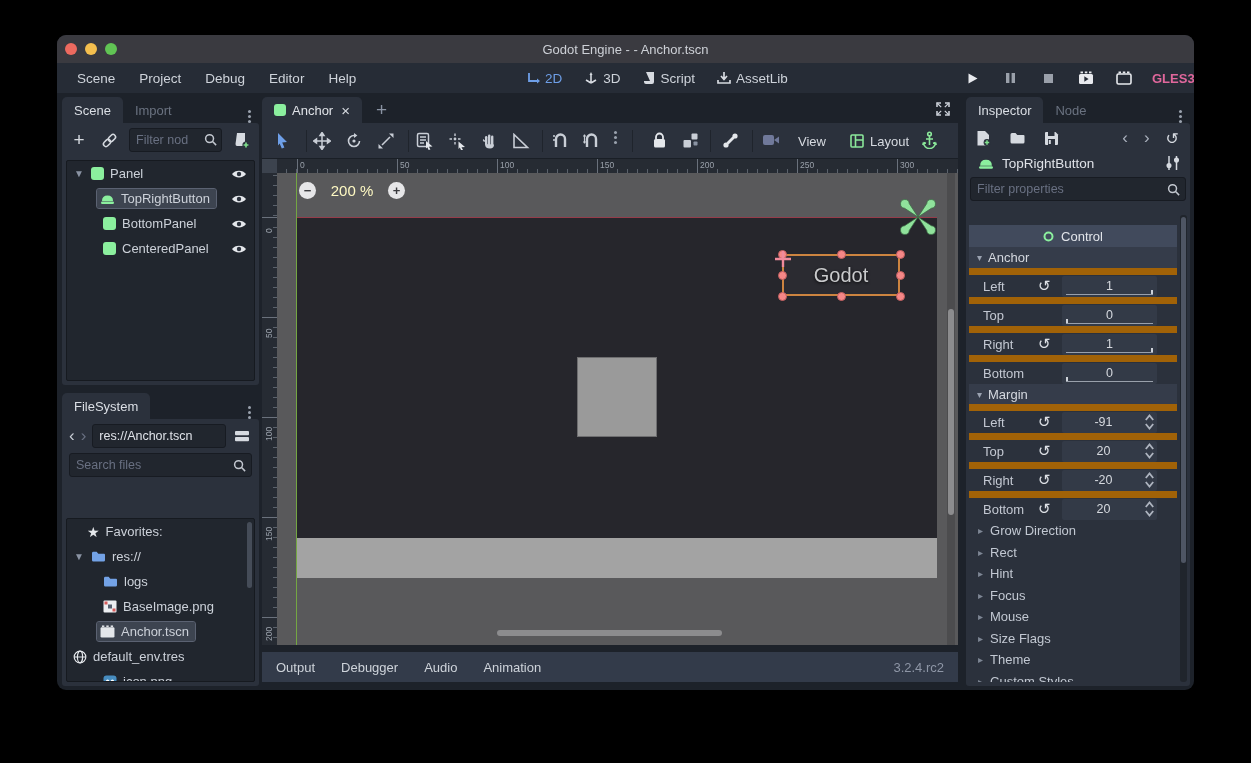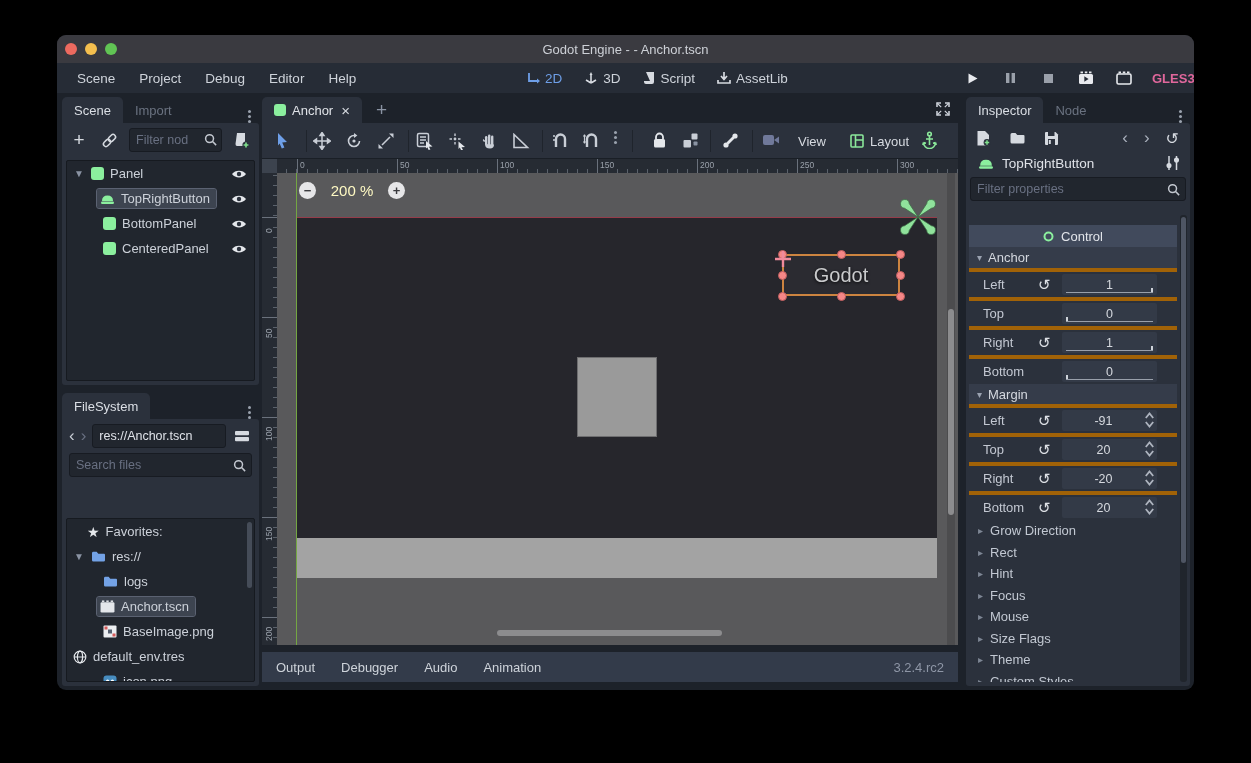--- a/index.html
+++ b/index.html
@@ -41,21 +41,21 @@
   .vruler::before{content:"";position:absolute;top:0;right:0;height:100%;width:4px;background:repeating-linear-gradient(180deg,#5b626c 0,#5b626c 1px,transparent 1px,transparent 10px);background-position-y:44px;}
   .vruler::after{content:"";position:absolute;top:0;left:0;height:100%;width:100%;background:repeating-linear-gradient(180deg,#6a717c 0,#6a717c 1px,transparent 1px,transparent 100px);background-position-y:44px;}
   .rlabel{position:absolute;font-size:8.5px;color:#9aa1ab;z-index:2;}
   .vlabel{transform:rotate(-90deg);transform-origin:left top;}
   .corner{position:absolute;left:205px;top:124px;width:15px;height:14px;background:#3c434e;}
   .handle{position:absolute;width:9px;height:9px;border-radius:50%;background:#f58787;border:1px solid #c25f5f;z-index:6;}
   .zbtn{width:17px;height:17px;border-radius:50%;background:#e6e6e8;color:#3a3a3e;display:flex;align-items:center;justify-content:center;font-size:13px;font-weight:bold;line-height:1;}
   
   .cat-header{height:22px;background:#414a5c;display:flex;align-items:center;justify-content:center;gap:7px;color:#e2e5ea;font-size:13px;}
   .sec-header{height:21px;background:#353c4a;display:flex;align-items:center;gap:6px;color:#d4d8df;font-size:13px;padding-left:8px;}
-  .prop-row{height:29px;display:flex;align-items:center;padding-left:14px;border-top:4px solid #a16207;font-size:13px;color:#c3c8d2;}
+  .prop-row{height:29px;display:flex;align-items:center;padding-left:14px;border-top:7px solid #a16207;font-size:13px;color:#c3c8d2;}
   .plabel{flex:1;}
   .prevert{width:24px;color:#dde0e5;font-size:15px;flex:0 0 auto;}
   .valcell{width:95px;height:21px;margin-right:20px;background:#333a47;border-radius:2px;position:relative;display:flex;align-items:center;justify-content:center;color:#d6d9df;font-size:12.5px;flex:0 0 auto;}
   .valcell.slider::after{content:"";position:absolute;left:4px;right:4px;bottom:2px;height:1px;background:#99a0ab;}
   .valcell.slider .tick{position:absolute;bottom:2px;width:2px;height:5px;background:#cdd2d9;}
   .valcell.slider.tick-right .tick{right:4px;}
   .valcell.slider.tick-left .tick{left:4px;}
   .spin{position:absolute;right:3px;top:2px;display:flex;flex-direction:column;gap:2px;}
   .coll-row{height:21.5px;display:flex;align-items:center;gap:7px;padding-left:9px;font-size:13px;color:#c2c8d2;}
   .coll-row .arr{color:#7d8694;font-size:10px;}
@@ -299,43 +299,43 @@
         <span>res://</span>
       </div>
       <div class="trow" style="padding-left:36px;">
         <span>
               <svg width="15" height="13" viewBox="0 0 16 14">
                 <path d="M1 3.5 Q1 2 2.5 2 H6 L7.8 4 H14 Q15 4 15 5 V11 Q15 12.5 13.5 12.5 H2.5 Q1 12.5 1 11 Z" fill="#73a2e6"></path>
               </svg>
             </span>
         <span>logs</span>
       </div>
+      <div class="trow" style="padding-left:36px;">
+        <span>
+              <svg width="14" height="13" viewBox="0 0 14 13">
+                <rect x="0.5" y="0.5" width="13" height="12" rx="1" fill="#eceef1"></rect>
+                <rect x="1.5" y="1.5" width="3" height="3" fill="#d65b5b"></rect>
+                <rect x="9.5" y="8.5" width="3" height="3" fill="#d65b5b"></rect>
+                <rect x="5" y="4.5" width="4" height="4" fill="#566070"></rect>
+              </svg>
+            </span>
+        <span>BaseImage.png</span>
+      </div>
       <div class="trow" style="padding-left:30px;">
         <span class="selwrap">
           <span>
                 <svg width="15" height="13" viewBox="0 0 16 14">
                   <rect x="0.5" y="2.5" width="15" height="11" rx="1.4" fill="#e4e7eb"></rect>
                   <rect x="2" y="0.5" width="2.6" height="1.6" fill="#e4e7eb"></rect>
                   <rect x="6.7" y="0.5" width="2.6" height="1.6" fill="#e4e7eb"></rect>
                   <rect x="11.4" y="0.5" width="2.6" height="1.6" fill="#e4e7eb"></rect>
                 </svg>
               </span>
           <span>Anchor.tscn</span>
         </span>
-      </div>
-      <div class="trow" style="padding-left:36px;">
-        <span>
-              <svg width="14" height="13" viewBox="0 0 14 13">
-                <rect x="0.5" y="0.5" width="13" height="12" rx="1" fill="#eceef1"></rect>
-                <rect x="1.5" y="1.5" width="3" height="3" fill="#d65b5b"></rect>
-                <rect x="9.5" y="8.5" width="3" height="3" fill="#d65b5b"></rect>
-                <rect x="5" y="4.5" width="4" height="4" fill="#566070"></rect>
-              </svg>
-            </span>
-        <span>BaseImage.png</span>
       </div>
       <div class="trow" style="">
         <span>
               <svg width="14" height="14" viewBox="0 0 14 14" fill="none" stroke="#e4e7eb" stroke-width="1.2">
                 <circle cx="7" cy="7" r="5.8"></circle>
                 <ellipse cx="7" cy="7" rx="2.6" ry="5.8"></ellipse>
                 <line x1="1.2" y1="7" x2="12.8" y2="7"></line>
               </svg>
             </span>
         <span>default_env.tres</span>

